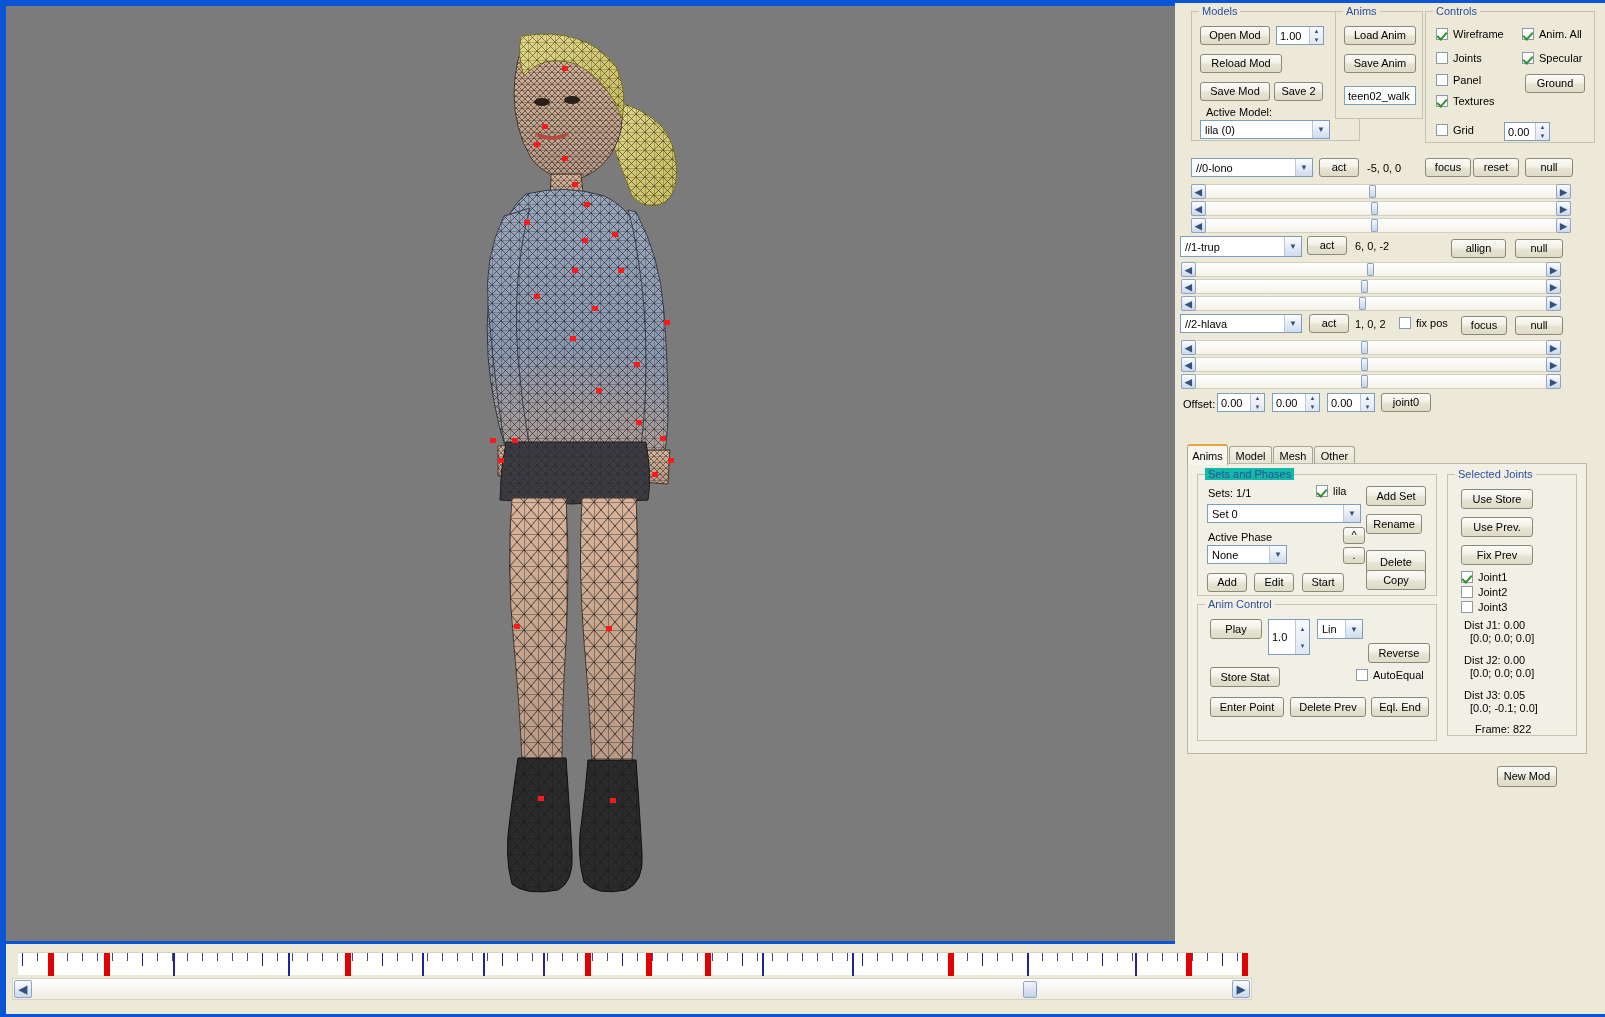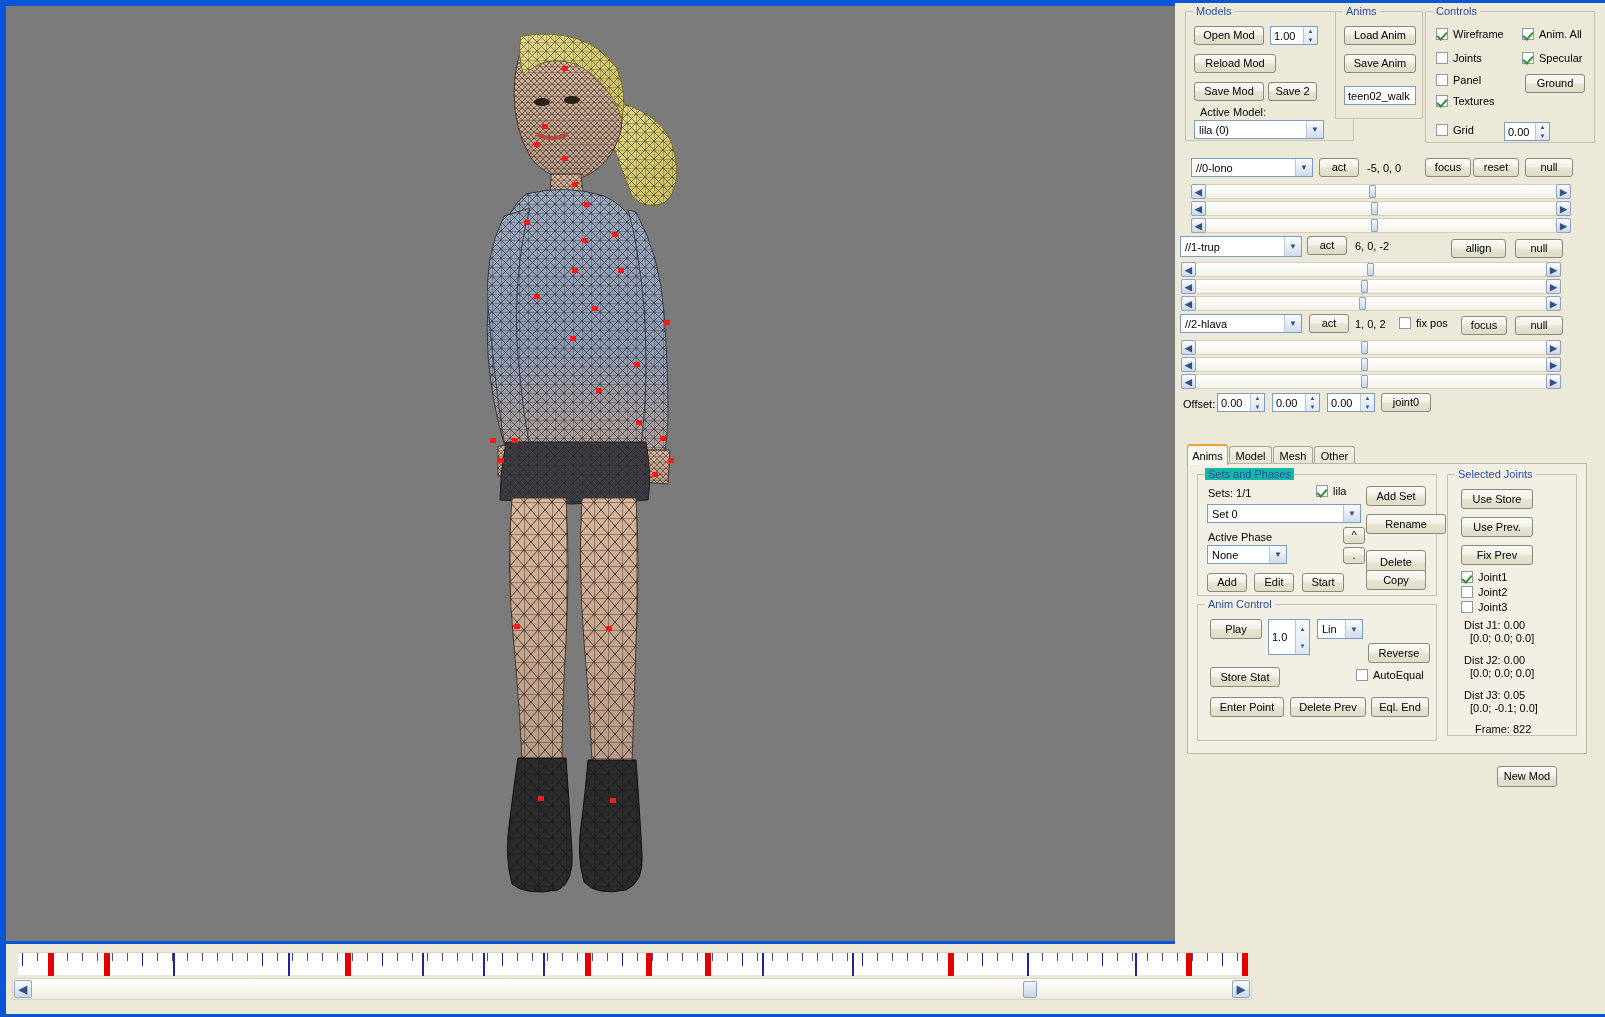--- a/index.html
+++ b/index.html
@@ -320,21 +320,21 @@
         <rect x="508" y="618" width="6" height="5"></rect>
           <rect x="600" y="620" width="6" height="5"></rect>
         <rect x="532" y="790" width="6" height="5"></rect>
           <rect x="604" y="792" width="6" height="5"></rect>
       </g>
     </svg>
   </div>
 
   <div id="rightpanel">
 
-    <div class="gbox" style="left:10px; top:8px; width:169px; height:130px;">
+    <div class="gbox" style="left:16px; top:8px; width:169px; height:130px;">
       <span class="glabel">Models</span>
       <div class="btn" style="left:8px; top:14px; width:70px; height:19px;">Open Mod</div>
       <div class="spin" style="left:84px; top:14px; width:48px; height:19px;">
         <span class="sval">1.00</span>
         <span class="sarrows">
             <span>▲</span>
             <span>▼</span>
           </span>
       </div>
       <div class="btn" style="left:8px; top:42px; width:82px; height:19px;">Reload Mod</div>
@@ -540,21 +540,21 @@
         <span class="carrow">▼</span>
       </div>
       <div class="btn" style="left:145px; top:52px; width:22px; height:17px;">^</div>
       <div class="btn" style="left:145px; top:72px; width:22px; height:17px;">.</div>
       <div class="btn" style="left:9px; top:98px; width:40px; height:19px;">Add</div>
       <div class="btn" style="left:56px; top:98px; width:40px; height:19px;">Edit</div>
       <div class="btn" style="left:104px; top:98px; width:42px; height:19px;">Start</div>
     </div>
 
     <div class="btn" style="left:178px; top:22px; width:60px; height:20px;">Add Set</div>
-    <div class="btn" style="left:178px; top:50px; width:80px; height:20px;">Rename</div>
+    <div class="btn" style="left:178px; top:50px; width:56px; height:20px;">Rename</div>
     <div class="btn" style="left:178px; top:86px; width:60px; height:24px;">Delete</div>
     <div class="btn" style="left:178px; top:106px; width:60px; height:20px;">Copy</div>
 
     <div class="gbox" style="left:9px; top:140px; width:240px; height:137px; background:#f2f0e5;">
       <span class="glabel" style="background:#f2f0e5;">Anim Control</span>
       <div class="btn" style="left:12px; top:14px; width:52px; height:20px;">Play</div>
       <div class="spin" style="left:70px; top:14px; width:42px; height:36px;">
         <span class="sval">1.0</span>
         <span class="sarrows">
             <span>▲</span>

